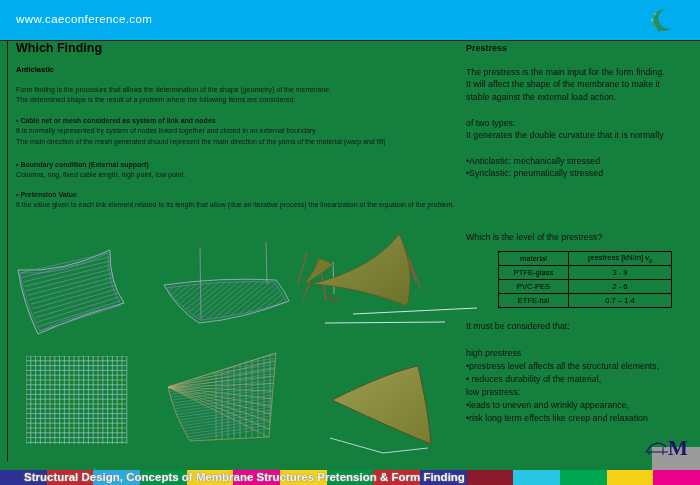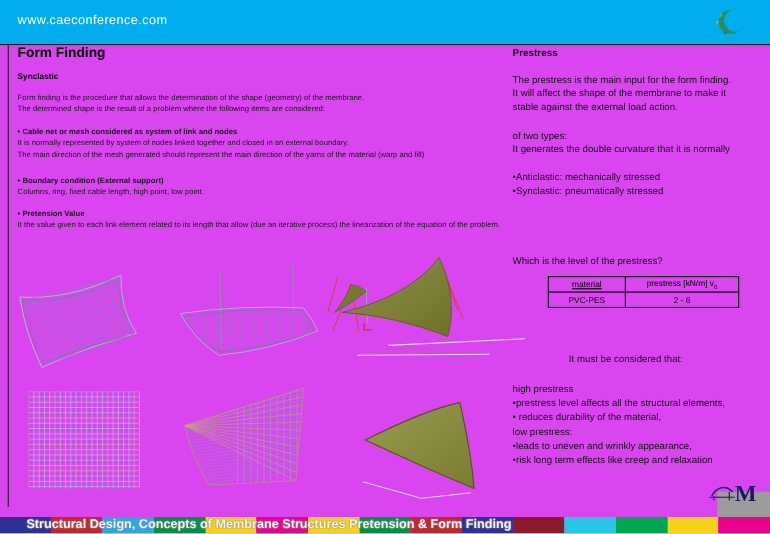--- a/index.html
+++ b/index.html
@@ -1,16 +1,16 @@
 <!DOCTYPE html>
 <html><head>
 <meta charset="utf-8">
 <style>
   html,body{margin:0;padding:0;background:#fff;}
-  .slide{position:relative;width:700px;height:485px;background:#d946ef;overflow:hidden;
+  .slide{position:relative;width:700px;height:485px;background:#15803d;overflow:hidden;
          font-family:"Liberation Sans",sans-serif;color:#111;}
   
   .header{position:absolute;left:0;top:0;width:700px;height:40px;background:#00ADEF;}
   .url{position:absolute;left:16px;top:13px;font-size:11.5px;color:#ffffff;letter-spacing:.4px;}
   .hlogo{position:absolute;left:643px;top:6px;}
   
   .topline{position:absolute;left:0;top:40px;width:700px;height:1px;background:#1c1c1c;}
   .leftline{position:absolute;left:7px;top:40px;width:1px;height:421px;background:#1c1c1c;}
   
   .lc-title{position:absolute;left:16px;top:41px;font-size:12.5px;font-weight:bold;color:#000;}
@@ -21,27 +21,27 @@
   .lc-b2{position:absolute;left:16px;top:160px;width:460px;}
   .lc-b3{position:absolute;left:16px;top:190px;width:470px;white-space:nowrap;}
   .bullet-head{font-weight:bold;}
   
   .rc{position:absolute;left:466px;width:206px;font-size:8.8px;line-height:12.4px;color:#101010;}
   .rc-title{top:42px;font-weight:bold;font-size:9px;}
   .rc-p1{top:66px;}
   .rc-p2{top:117px;}
   .rc-types{top:155px;}
   .rc-q{top:231px;}
-  .rc-consider{top:320px;text-align:center;}
+  .rc-consider{top:320px;}
   .rc-levels{top:347px;line-height:12.9px;}
   .bold{font-weight:normal;}
   
   .ptable{position:absolute;left:498px;top:251px;border-collapse:collapse;font-size:7.6px;color:#000;}
   .ptable th,.ptable td{border:1px solid #000;text-align:center;padding:0;height:13px;font-weight:normal;}
-  .ptable .c1{width:69px;text-decoration:underline;}
+  .ptable .c1{width:69px;}
   .ptable .c2{width:102px;}
   .ptable sub{font-size:5.5px;}
   
   .diag{position:absolute;}
   
   .graybox{position:absolute;left:652px;top:447px;width:48px;height:23px;background:#9b9b9b;}
   .mlogo{position:absolute;left:668px;top:436px;font-family:"Liberation Serif",serif;
          font-weight:bold;font-size:21px;color:#1b1464;}
   .mlogo-sketch{position:absolute;left:644px;top:438px;}
   .strip{position:absolute;left:0;top:470px;width:700px;height:15px;display:flex;}
@@ -60,22 +60,22 @@
       <path d="M22,3 A11,11 0 1 0 29,22 A8.5,8.5 0 1 1 22,3 Z" fill="#2e8b4f" opacity="0.9"></path>
       <circle cx="12" cy="8" r="1.4" fill="#57b46a"></circle>
       <circle cx="9" cy="14" r="1.4" fill="#6cc07b"></circle>
       <circle cx="11" cy="20" r="1.4" fill="#3f9c5c"></circle>
       <circle cx="16" cy="24" r="1.4" fill="#2e8b4f"></circle>
     </svg>
   </div>
   <div class="topline"></div>
   <div class="leftline"></div>
 
-  <div class="lc-title">Form Finding</div>
-  <div class="lc-sub">Synclastic</div>
+  <div class="lc-title">Which Finding</div>
+  <div class="lc-sub">Anticlastic</div>
 
   <div class="lc-body lc-intro">
     <div>Form finding is the procedure that allows the determination of the shape (geometry) of the membrane.</div>
     <div>The determined shape is the result of a problem where the following items are considered:</div>
   </div>
 
   <div class="lc-body lc-b1">
     <div class="bullet-head">• Cable net or mesh considered as system of link and nodes</div>
     <div>It is normally represented by system of nodes linked together and closed in an external boundary.</div>
     <div>The main direction of the mesh generated should represent the main direction of the yarns of the material (warp and fill)</div>
@@ -319,22 +319,30 @@
     <div>•Synclastic: pneumatically stressed</div>
   </div>
 
   <table class="ptable">
     <tbody>
         <tr>
       <th class="c1">material</th>
       <th class="c2"><span>prestress [kN/m] v</span><sub>0</sub></th>
     </tr>
     <tr>
+      <td>PTFE-glass</td>
+      <td>3 - 9</td>
+    </tr>
+    <tr>
       <td>PVC-PES</td>
       <td>2 - 6</td>
+    </tr>
+    <tr>
+      <td>ETFE-foil</td>
+      <td>0.7 – 1.4</td>
     </tr>
   </tbody>
     </table>
 
   <div class="rc rc-consider">It must be considered that:</div>
 
   <div class="rc rc-levels">
     <div class="bold">high prestress</div>
     <div>•prestress level affects all the structural elements,</div>
     <div>• reduces durability of the material,</div>

